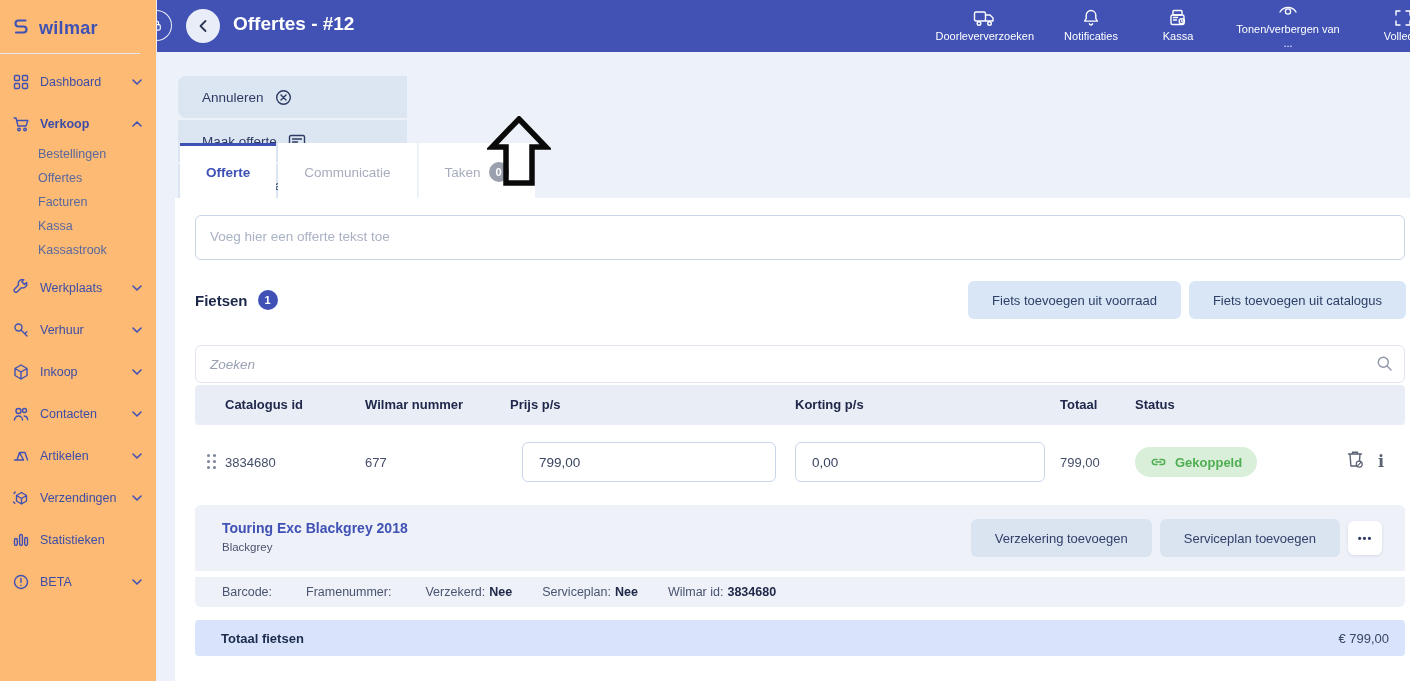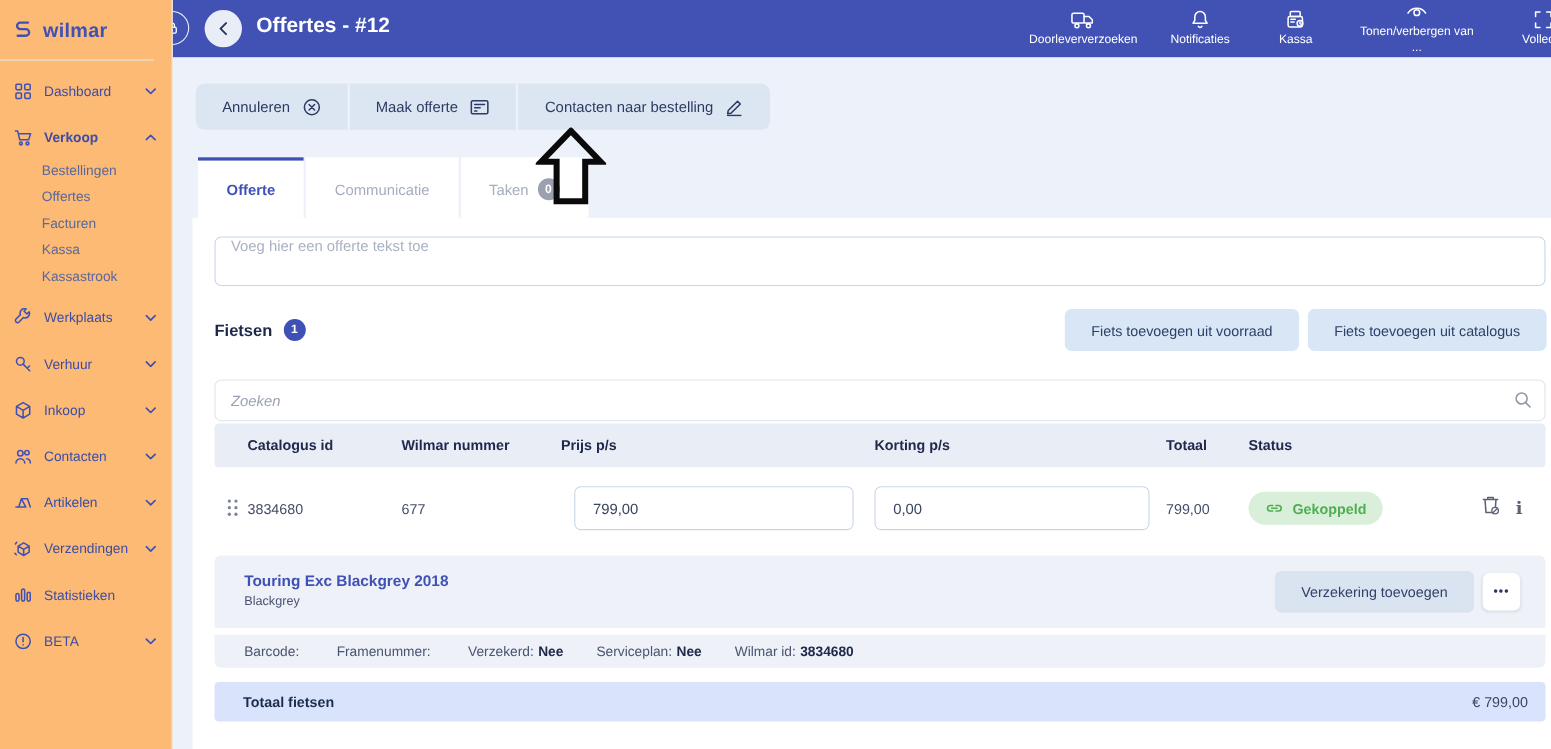--- a/index.html
+++ b/index.html
@@ -27,34 +27,34 @@
   .topbar-actions { position:absolute; left:400px; right:0; top:0; bottom:0; overflow:hidden; display:flex; justify-content:flex-end; align-items:center; gap:27px; }
   .tb-action { display:flex; flex-direction:column; align-items:center; gap:2px; cursor:pointer; min-width:60px; }
   .tb-action .tlbl { font-size:11px; color:#fff; text-align:center; line-height:1.25; max-width:106px; }
   .tb-action.clipped { margin-right:-28px; min-width:70px; }
   .wic { stroke:#fff; stroke-width:1.4; fill:none; stroke-linecap:round; stroke-linejoin:round; }
 
   
   .main { position:absolute; left:157px; top:52px; right:0; bottom:0; background:#edf1f9; overflow:hidden; }
   .panel { position:absolute; left:18px; top:146px; right:0; bottom:0; background:#fff; }
 
-  .toolbar { position:absolute; left:21px; top:24px; display:flex; gap:2px; }
+  .toolbar { position:absolute; left:21px; top:24px; display:flex; gap:2px;flex-direction:column; }
   .tb-btn { height:42px; background:#dce6f2; display:flex; align-items:center; gap:11px; padding:0 24px; font-size:13.5px; color:#2d3a63; cursor:pointer; border:none; }
   .tb-btn:first-child { border-radius:8px 0 0 8px; }
   .tb-btn:last-child { border-radius:0 8px 8px 0; }
   .dic { stroke:#2d3a63; stroke-width:1.4; fill:none; stroke-linecap:round; stroke-linejoin:round; }
 
   .tabs { position:absolute; left:23px; top:91px; display:flex; gap:2px; }
   .tab { height:55px; background:#fff; border-top:3px solid transparent; display:flex; align-items:center; justify-content:center; gap:8px; padding:0 26px; font-size:13.5px; color:#a6adbd; cursor:pointer; }
   .tab.active { border-top-color:#3f51b5; color:#3f51b5; font-weight:bold; }
   .tab-badge { width:20px; height:20px; border-radius:50%; background:#9aa0ad; color:#fff; font-size:11px; font-weight:bold; display:flex; align-items:center; justify-content:center; }
 
   .arrow-note { position:absolute; left:330px; top:64px; z-index:9; }
 
-  .offer-textarea { position:absolute; left:20px; top:17px; width:1210px; height:45px; border:1px solid #c9d6ea; border-radius:6px; resize:none; font-family:inherit; font-size:13.5px; color:#3c465f; padding:0 14px; outline:none; }
+  .offer-textarea { position:absolute; left:20px; top:17px; width:1210px; height:45px; border:1px solid #c9d6ea; border-radius:6px; resize:none; font-family:inherit; font-size:13.5px; color:#3c465f; padding:13px 14px; outline:none; }
   .offer-textarea::placeholder { color:#a9b1c3; }
 
   .fietsen-row { position:absolute; left:20px; right:4px; top:83px; height:38px; display:flex; align-items:center; justify-content:space-between; }
   .fietsen-head { display:flex; align-items:center; gap:10px; font-size:15px; font-weight:bold; color:#1c2749; }
   .count-badge { width:20px; height:20px; border-radius:50%; background:#3f51b5; color:#fff; font-size:11px; font-weight:bold; display:flex; align-items:center; justify-content:center; }
   .add-btns { display:flex; gap:8px;margin-left:23px; }
   .blue-btn { height:38px; border:none; border-radius:6px; background:#d9e6f6; color:#2d4068; font-size:13px; font-family:inherit; padding:0 24px; cursor:pointer; }
 
   .search-wrap { position:absolute; left:20px; top:147px; width:1210px; height:38px; }
   .search-input { width:100%; height:100%; border:1px solid #dfe4ee; border-radius:6px; font-family:inherit; font-size:13.5px; color:#3c465f; padding:0 36px 0 14px; outline:none;font-style:italic; }
@@ -365,20 +365,21 @@
         <span class="info-i">i</span>
       </button>
     </div>
 
     <div class="bike-card">
       <div class="bike-top">
         <div class="bike-title">Touring Exc Blackgrey 2018</div>
         <div class="bike-sub">Blackgrey</div>
         <div class="bike-btns">
           <button class="gray-btn">Verzekering toevoegen</button>
+          <button class="gray-btn">Serviceplan toevoegen</button>
           <button class="more-btn">•••</button>
         </div>
       </div>
       <div class="bike-info">
         <span><span>Barcode:</span><b></b></span>
         <span><span>Framenummer:</span><b></b></span>
         <span><span>Verzekerd:</span><b>Nee</b></span>
         <span><span>Serviceplan:</span><b>Nee</b></span>
         <span><span>Wilmar id:</span><b>3834680</b></span>
       </div>

